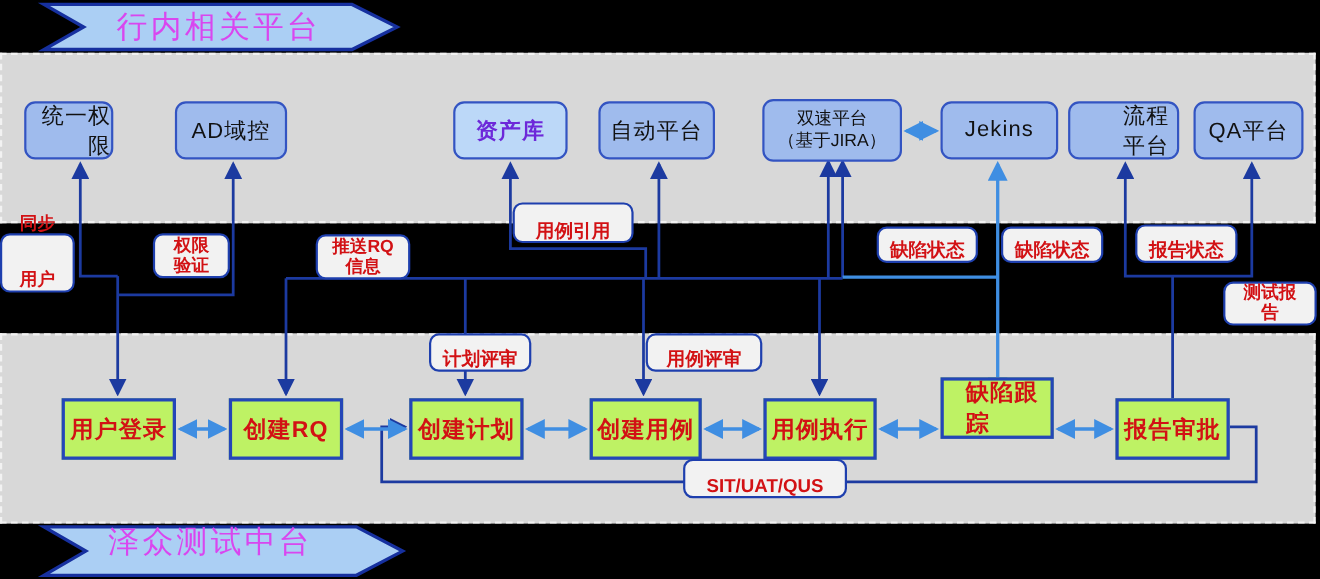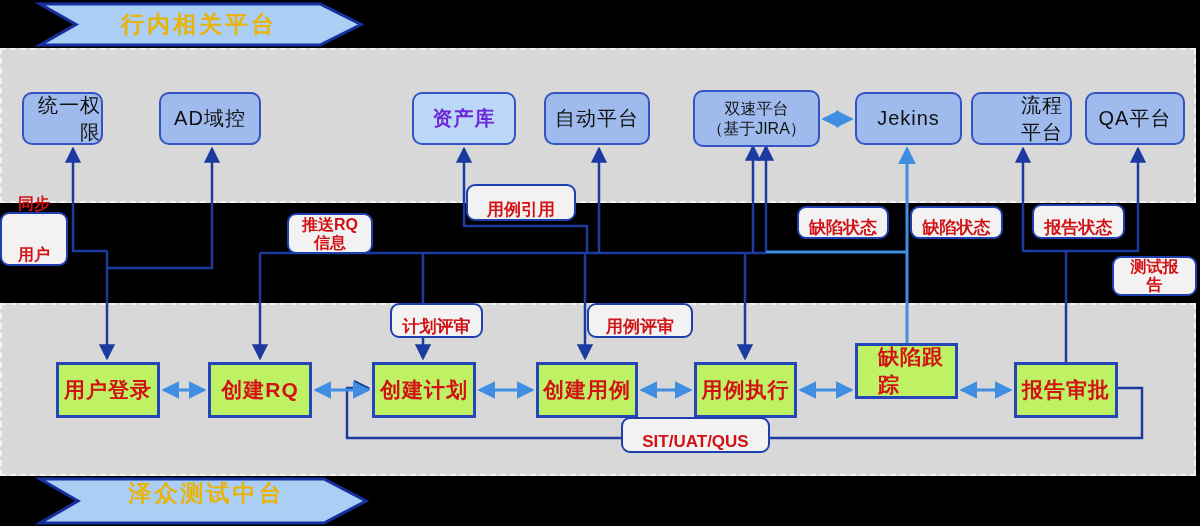--- a/index.html
+++ b/index.html
@@ -28,21 +28,21 @@
   }
   .flabel{
     position:absolute;z-index:4;box-sizing:border-box;
     background:#f2f2f2;border:2px solid #1e3fae;border-radius:9px;
     display:flex;flex-direction:column;align-items:center;justify-content:flex-end;
     color:#d21114;font-size:17px;font-weight:bold;line-height:1.12;
   }
   .flabel.small{font-size:16px;}
   .banner-text{
     position:absolute;z-index:4;display:flex;align-items:center;justify-content:center;
-    color:#eab308;font-size:23px;font-weight:bold;letter-spacing:3px;
+    color:#d946ef;font-size:28px;font-weight:normal;letter-spacing:3px;
   }
 </style>
 </head>
 <body>
 
 <div id="canvas">
 
   <div class="band" style="top:48px;height:155px;"></div>
   <div class="band" style="top:303px;height:173px;"></div>
 
@@ -84,21 +84,21 @@
       <path d="M164,390 L204,390" marker-start="url(#ab)" marker-end="url(#ab)"></path>
       <path d="M316,390 L368,390" marker-start="url(#ab)" marker-end="url(#ab)"></path>
       <path d="M480,390 L532,390" marker-start="url(#ab)" marker-end="url(#ab)"></path>
       <path d="M642,390 L690,390" marker-start="url(#ab)" marker-end="url(#ab)"></path>
       <path d="M801,390 L851,390" marker-start="url(#ab)" marker-end="url(#ab)"></path>
       <path d="M962,390 L1010,390" marker-start="url(#ab)" marker-end="url(#ab)"></path>
     </g>
   </svg>
 
   <div class="banner-text" style="left:76px;top:4px;width:246px;height:41px;">行内相关平台</div>
-  <div class="banner-text" style="left:83px;top:479px;width:247px;height:28px;">泽众测试中台</div>
+  <div class="banner-text" style="left:68px;top:479px;width:247px;height:28px;">泽众测试中台</div>
 
   <div class="node" style="left:22px;top:92px;width:81px;height:53px;text-align:right;">
     <span>统一权限</span>
   </div>
   <div class="node" style="left:159px;top:92px;width:102px;height:53px;">
     <span>AD域控</span>
   </div>
   <div class="node asset" style="left:412px;top:92px;width:104px;height:53px;">
     <span>资产库</span>
   </div>
@@ -138,20 +138,24 @@
     <span>缺陷跟踪</span>
   </div>
   <div class="step" style="left:1014px;top:362px;width:104px;height:56px;">
     <span>报告审批</span>
   </div>
 
   <div class="flabel small" style="left:0px;top:212px;width:68px;height:54px;gap:33px;">
     <span>同步</span>
     <span>用户</span>
   </div>
+  <div class="flabel small" style="left:139px;top:212px;width:70px;height:41px;">
+    <span>权限</span>
+    <span>验证</span>
+  </div>
   <div class="flabel small" style="left:287px;top:213px;width:86px;height:41px;">
     <span>推送RQ</span>
     <span>信息</span>
   </div>
   <div class="flabel" style="left:466px;top:184px;width:110px;height:37px;">
     <span>用例引用</span>
   </div>
   <div class="flabel" style="left:797px;top:206px;width:92px;height:33px;">
     <span>缺陷状态</span>
   </div>

